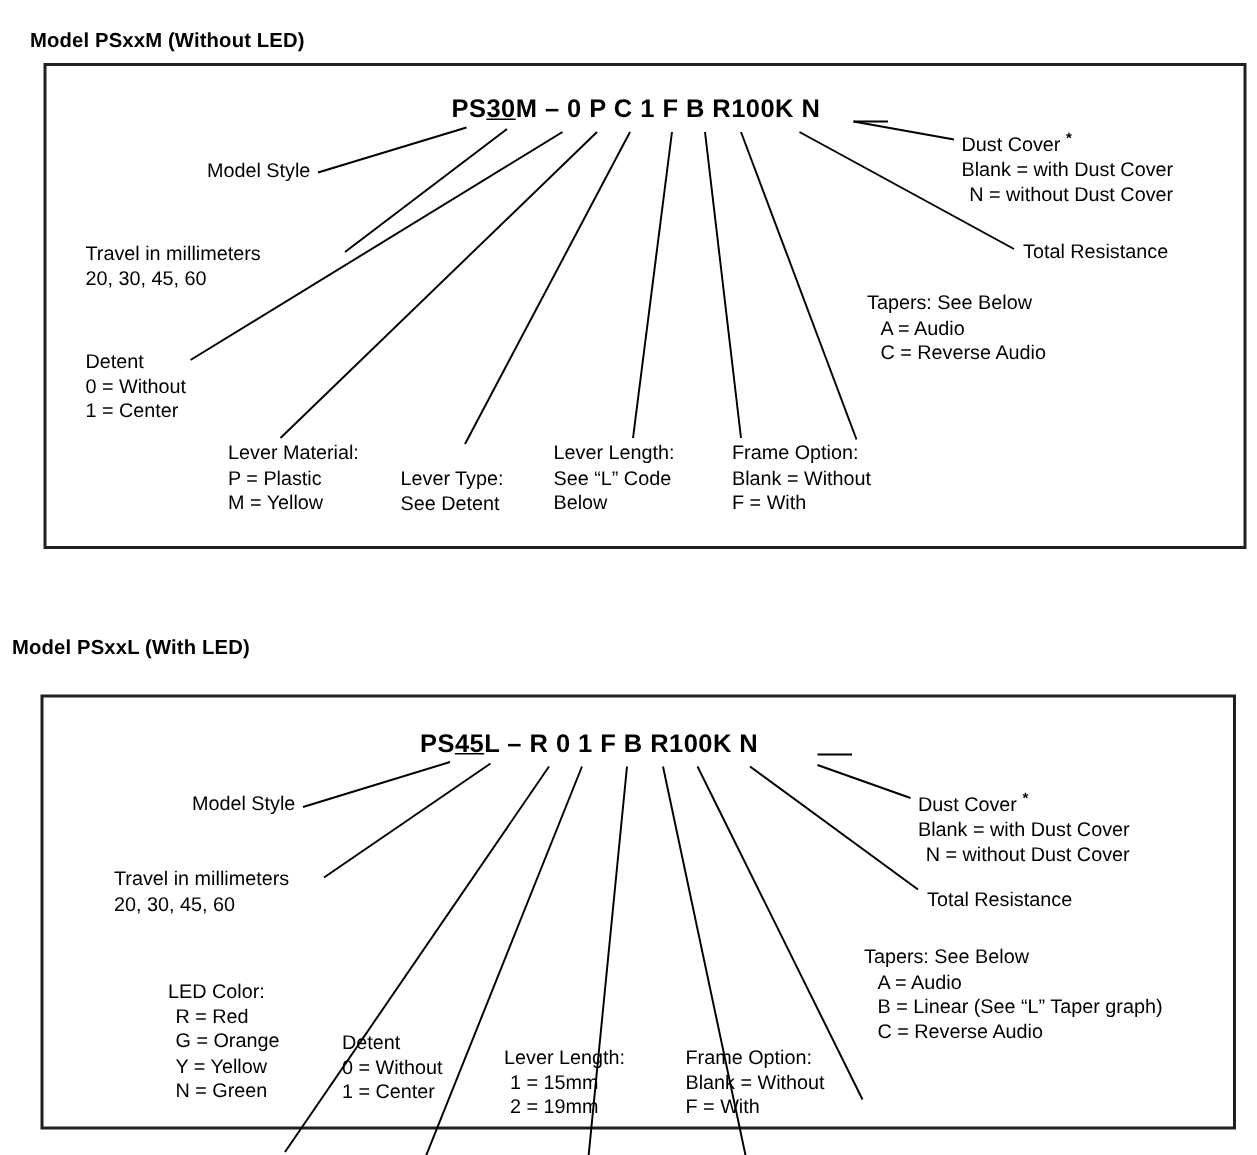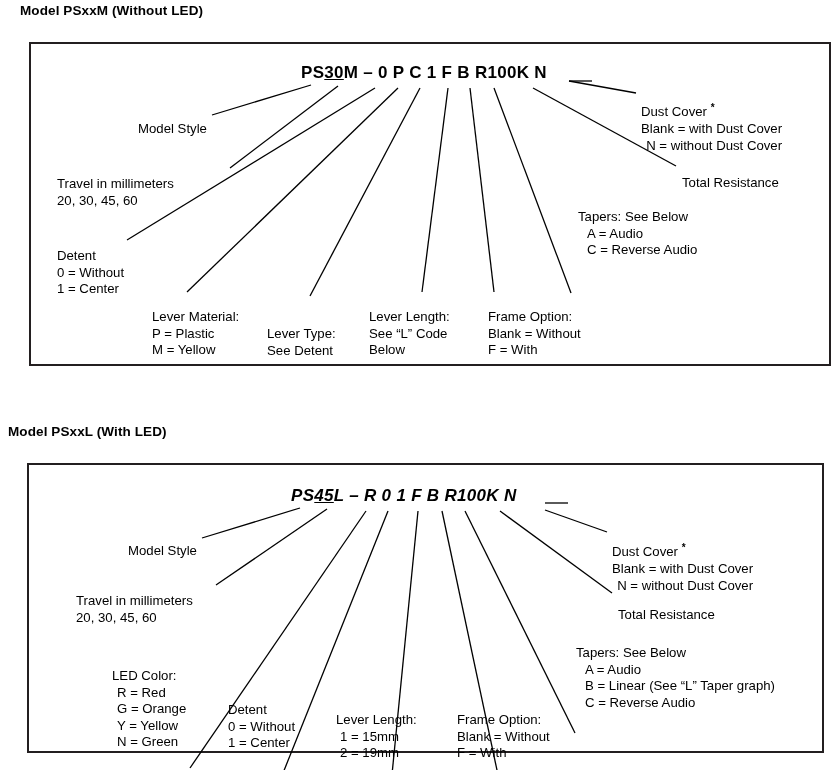--- a/index.html
+++ b/index.html
@@ -15,21 +15,21 @@
     color: #000000;
     overflow: hidden;
   }
   .section-heading {
     position: absolute;
     font-size: 13.5px;
     font-weight: bold;
     letter-spacing: 0.1px;
     white-space: nowrap;
   }
-  #heading-m { left: 8px; top: 3px; padding-left: 12px; }
+  #heading-m { left: 8px; top: 19px; padding-left: 12px; }
   #heading-l { left: 8px; top: 424px; }
 
   .diagram-box {
     position: absolute;
     border: 2px solid #231f20;
     box-sizing: border-box;
     background: #ffffff;
   }
   #box-m { left: 29px; top: 42px; width: 802px; height: 324px; }
   #box-l { left: 27px; top: 463px; width: 797px; height: 290px; }
@@ -46,29 +46,28 @@
 
   .partnumber {
     position: absolute;
     font-size: 17px;
     font-weight: bold;
     letter-spacing: 0.3px;
     white-space: nowrap;
     text-align: center;
   }
   #pn-m { left: 301px; top: 63px; }
-  #pn-l { left: 291px; top: 486px; font-style: italic; }
+  #pn-l { left: 280px; top: 486px; }
   .pn-underline { text-decoration: underline; }
 
   .callout {
     position: absolute;
     font-size: 13.2px;
     line-height: 16.6px;
     white-space: nowrap;
-    margin-top: 15px;
   }
   .callout .ln { display: block; }
   .callout.right-align .ln { }
   .callout .indent-r { display: block; text-align: right; }
   .star { font-size: 10px; vertical-align: super; font-weight: bold; }
 </style>
 </head>
 <body>
 
 <div class="section-heading" id="heading-m">Model PSxxM (Without LED)</div>

